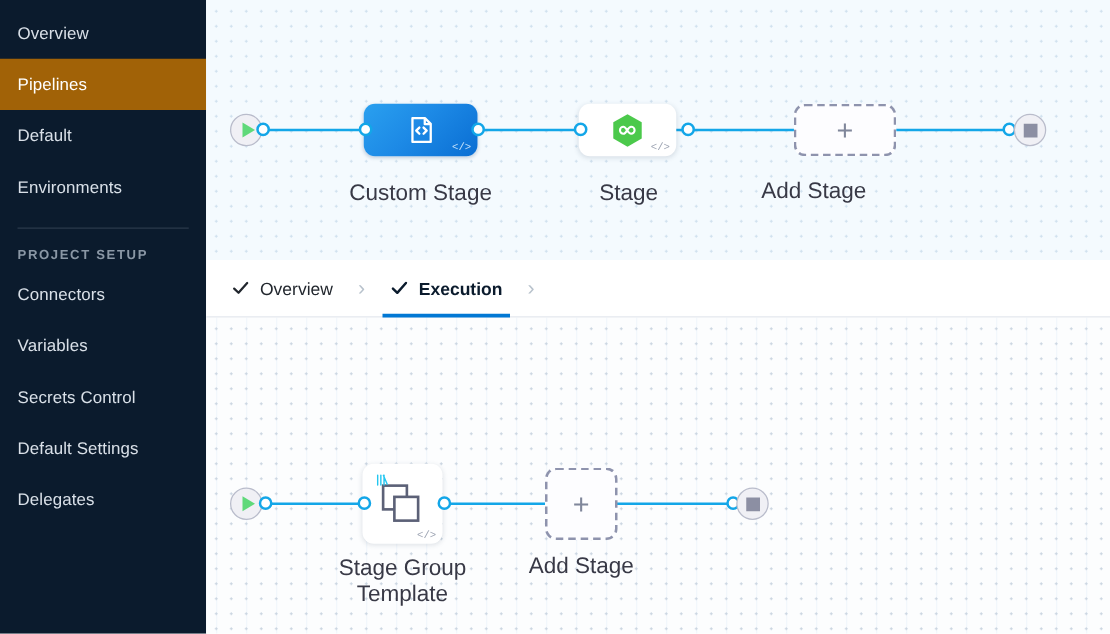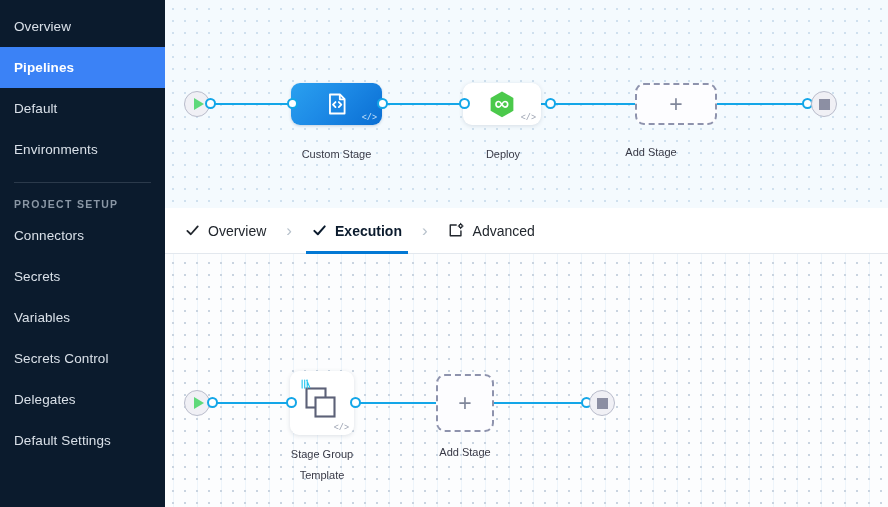--- a/index.html
+++ b/index.html
@@ -22,21 +22,21 @@
   }
   .nav-item {
     height: 41px;
     display: flex; align-items: center;
     padding-left: 14px;
     color: #d9e0e8;
     font-size: 13.5px;
     letter-spacing: .1px;
     white-space: nowrap;
   }
-  .nav-item.active { background: #3b82f6; color: #ffffff; font-weight: bold; }
+  .nav-item.active { background: #a16207; color: #ffffff; }
   .nav-divider {
     height: 1px; background: #2b3a4b;
     margin: 12px 14px 10px 14px;
   }
   .nav-section {
     padding-left: 14px;
     color: #8a97a5;
     font-size: 10.5px;
     letter-spacing: 1.3px;
     font-weight: bold;
@@ -94,21 +94,21 @@
     display: flex; align-items: center;
   }
   .chk { width: 15px; height: 15px; display: block; }
   .adv-ic { width: 17px; height: 17px; display: block; }
 
   
   .node { position: absolute; }
   .caption {
     position: absolute;
     text-align: center;
-    font-size: 11px;
+    font-size: 18px;
     color: #383946;
     line-height: 21px;
     white-space: pre-line;
   }
   .edge {
     position: absolute; height: 2px; background: #13a6e8;
   }
   .dot {
     position: absolute; width: 11px; height: 11px;
     border-radius: 50%; background: #ffffff;
@@ -195,33 +195,30 @@
     </div>
 
     <div class="nav-divider"></div>
 
     <div class="nav-section">PROJECT SETUP</div>
 
     <div class="nav-item">
       <span>Connectors</span>
     </div>
     <div class="nav-item">
-      <span>Secrets</span>
-    </div>
-    <div class="nav-item">
       <span>Variables</span>
     </div>
     <div class="nav-item">
       <span>Secrets Control</span>
     </div>
     <div class="nav-item">
+      <span>Default Settings</span>
+    </div>
+    <div class="nav-item">
       <span>Delegates</span>
-    </div>
-    <div class="nav-item">
-      <span>Default Settings</span>
     </div>
   </div>
 
   <div class="main">
 
     <div class="canvas-top">
 
       <div class="edge" style="left:44px; top:103px; width:84px;"></div>
       <div class="edge" style="left:216px; top:103px; width:90px;"></div>
       <div class="edge" style="left:304px; top:103px; width:178px;"></div>
@@ -250,21 +247,21 @@
         <div class="stage-white">
           <svg class="hexwrap" viewBox="0 0 32 32">
             <path d="M16 1.6 29 9v14.8L16 31.2 3 23.8V9z" fill="#4bc94b"></path>
             <path d="M12.3 13.1a3.2 3.2 0 1 0 0 6.4c2.8 0 4-6.4 7-6.4a3.2 3.2 0 1 1 0 6.4c-3 0-4.2-6.4-7-6.4z" fill="none" stroke="#ffffff" stroke-width="1.9" stroke-linecap="round"></path>
           </svg>
           <span class="code-badge dark">&lt;/&gt;</span>
         </div>
       </div>
       <div class="dot" style="left:294px; top:98px;"></div>
       <div class="dot" style="left:380px; top:98px;"></div>
-      <div class="caption" style="left:276px; top:144px; width:124px;">Deploy</div>
+      <div class="caption" style="left:276px; top:144px; width:124px;">Stage</div>
 
       <div class="node" style="left:470px; top:83px;">
         <div class="add-box add-stage-box">
           <span>+</span>
         </div>
       </div>
       <div class="caption" style="left:423px; top:142px; width:126px;">Add Stage</div>
 
       <div class="dot" style="left:637px; top:98px;"></div>
       <div class="terminal" style="left:646px; top:91px;">
@@ -282,28 +279,20 @@
       <span class="tab-sep">›</span>
 
       <div class="tab active">
         <svg class="chk" viewBox="0 0 16 16">
           <path d="M2.5 8.4 6.2 12 13.6 3.6" fill="none" stroke="#0b1b2d" stroke-width="2.1" stroke-linecap="round" stroke-linejoin="round"></path>
         </svg>
         <span>Execution</span>
       </div>
       <span class="tab-sep">›</span>
 
-      <div class="tab">
-        <svg class="adv-ic" viewBox="0 0 18 18">
-          <path d="M2.4 3.1h6.3M2.4 3.1v11.4h11.3V9.6" fill="none" stroke="#22272e" stroke-width="1.5" stroke-linecap="round" stroke-linejoin="round"></path>
-          <circle cx="13.4" cy="4.2" r="1.6" fill="none" stroke="#22272e" stroke-width="1.4"></circle>
-          <path d="M13.4 1.4v.8M13.4 6.2v.8M10.8 4.2h.7M15.3 4.2h.7" stroke="#22272e" stroke-width="1.2" stroke-linecap="round"></path>
-        </svg>
-        <span>Advanced</span>
-      </div>
     </div>
 
     <div class="canvas-bottom">
 
       <div class="edge" style="left:44px; top:148px; width:86px;"></div>
       <div class="edge" style="left:190px; top:148px; width:110px;"></div>
       <div class="edge" style="left:296px; top:148px; width:134px;"></div>
 
       <div class="terminal" style="left:19px; top:136px;">
         <div class="play-tri"></div>

